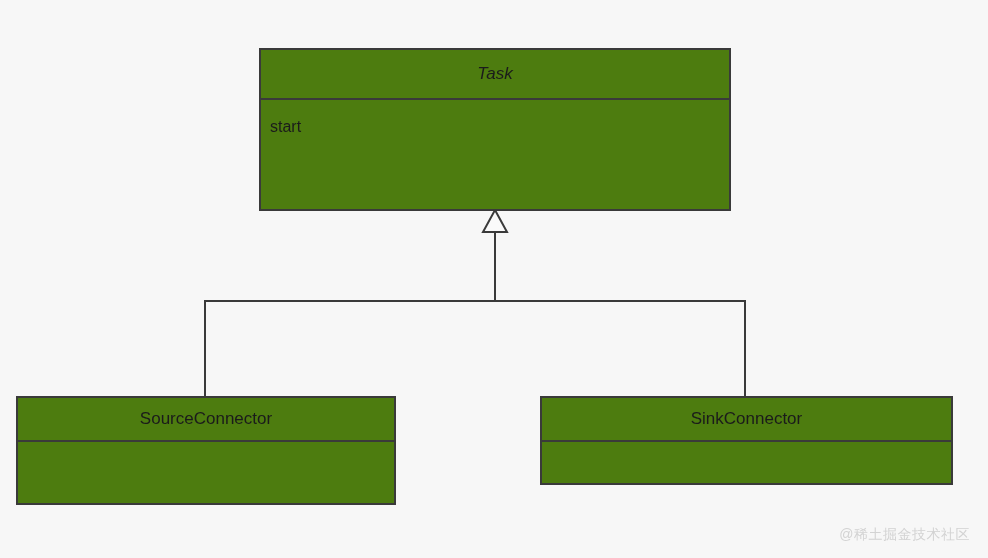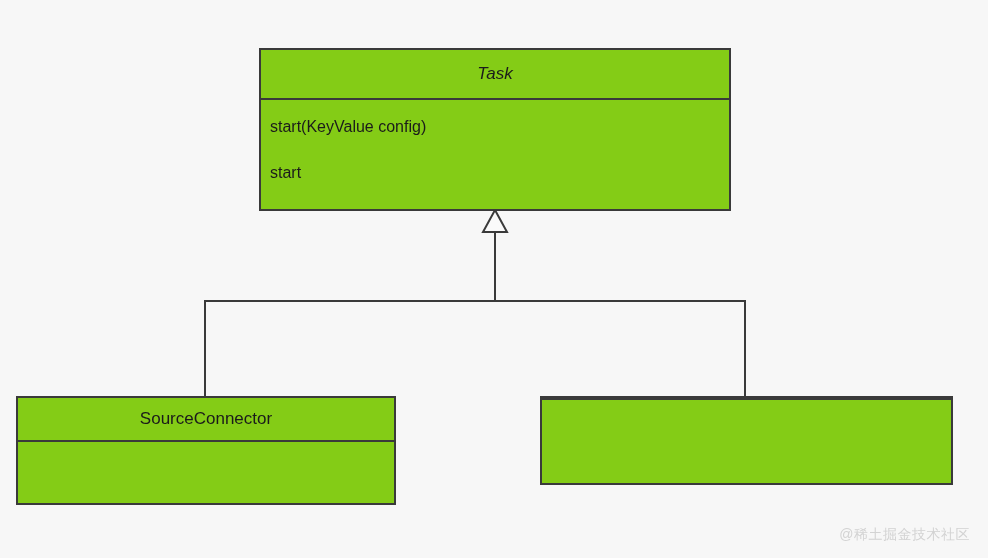--- a/index.html
+++ b/index.html
@@ -23,21 +23,21 @@
   svg.edges {
     position: absolute;
     left: 0;
     top: 0;
     width: 988px;
     height: 558px;
     pointer-events: none;
   }
   .uml-class {
     position: absolute;
-    background: #84cc16;
+    background: #4d7c0f;
     border: 2px solid #3a3a3a;
     box-sizing: border-box;
   }
   .uml-title {
     text-align: center;
     color: #1b1b1b;
     font-size: 17px;
     line-height: 1;
     white-space: nowrap;
     overflow: hidden;
@@ -138,29 +138,29 @@
 
     <line x1="745" y1="300" x2="745" y2="397" stroke="#3a3a3a" stroke-width="2"></line>
 
     <polygon points="495,210 507,232 483,232" fill="#fafafa" stroke="#3a3a3a" stroke-width="2" stroke-linejoin="miter"></polygon>
   </svg>
 
   <div class="uml-class" id="task-class">
     <div class="uml-title italic">Task</div>
     <div class="uml-divider"></div>
     <div class="uml-members">
-      <div class="uml-member">start(KeyValue config)</div>
       <div class="uml-member">start</div>
     </div>
   </div>
 
   <div class="uml-class" id="source-connector-class">
     <div class="uml-title">SourceConnector</div>
     <div class="uml-divider"></div>
   </div>
 
   <div class="uml-class" id="sink-connector-class">
+    <div class="uml-title">SinkConnector</div>
     <div class="uml-divider"></div>
   </div>
 
   <div id="watermark">@稀土掘金技术社区</div>
 
 </div>
 
 </body></html>

